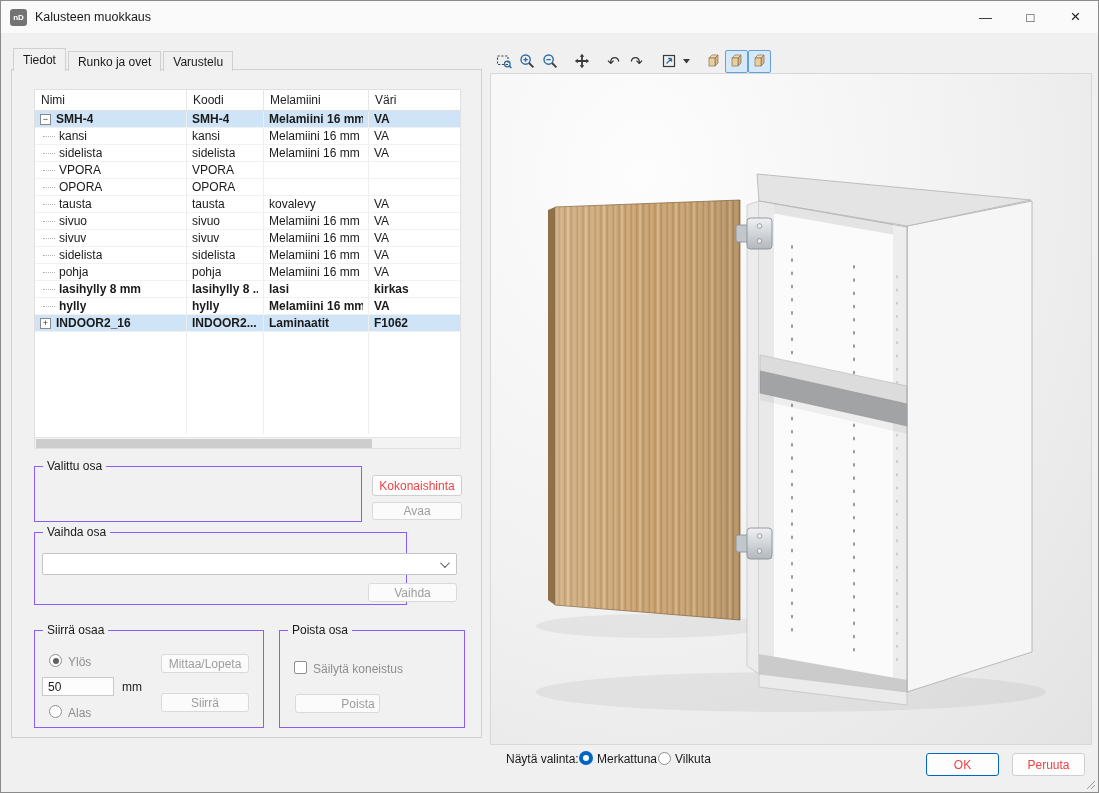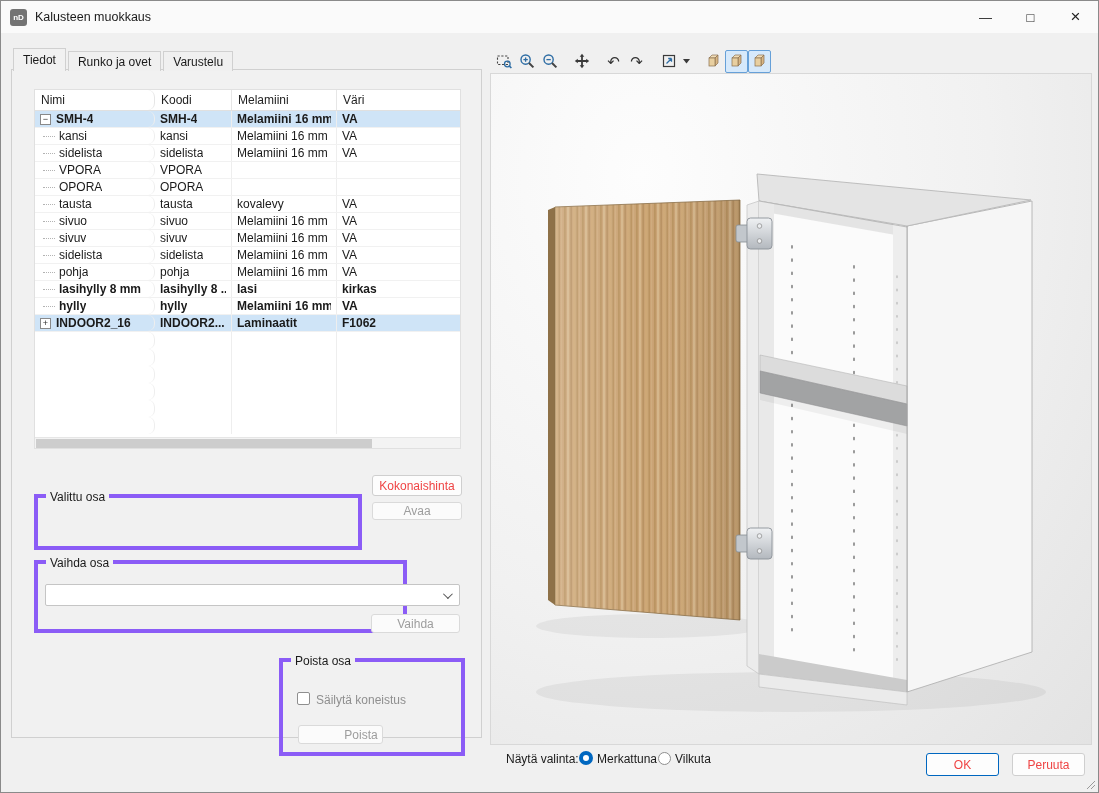--- a/index.html
+++ b/index.html
@@ -20,35 +20,35 @@
   
   .tabs { position:absolute; left:12px; top:47px; display:flex; align-items:flex-end; height:22px; z-index:3; }
   .tab { position:relative; top:1px; height:20px; padding:3px 9px 0; background:#f0f0f0; border:1px solid #d0d0d0; border-bottom:none; margin-right:2px; font-size:12px; }
   .tab.active { height:23px; padding-top:4px; background:#f1f1f1; z-index:4; }
   .tabpage { position:absolute; left:10px; top:68px; width:471px; height:669px; border:1px solid #d0d0d0; background:#f1f1f1; }
 
   
   .table { position:absolute; left:22px; top:19px; width:427px; height:360px; background:#fff; border:1px solid #e0e0e0; display:flex; flex-direction:column; overflow:hidden; }
   .thead { display:flex; height:21px; flex:0 0 21px; border-bottom:1px solid #e0e0e0; background:#fff; }
   .th { display:flex; align-items:center; padding:0 6px; border-right:1px solid #e6e6e6; color:#222; }
-  .c1 { width:120px;border-radius:7px; } .c2 { width:77px; } .c3 { width:105px; } .c4 { flex:1; border-right:none !important; }
+  .c1 { width:152px; } .c2 { width:77px; } .c3 { width:105px; } .c4 { flex:1; border-right:none !important; }
   .rows { flex:1; overflow:hidden; }
   .trow { display:flex; height:17px; border-bottom:1px solid #f1f1f1; }
   .trow .c { display:flex; align-items:center; padding:0 5px; border-right:1px solid #eeeeee; white-space:nowrap; overflow:hidden; }
   .trow .c span { white-space:nowrap; overflow:hidden; }
   .trow.sel { background:#cfe4f7; }
   .trow.bold { font-weight:bold; }
   .trow.filler { border-bottom:none; }
   .expbox { flex:0 0 11px; width:11px; height:11px; border:1px solid #898989; background:#fff; font-size:9px; line-height:9px; text-align:center; margin-right:5px; font-weight:normal; color:#333; }
   .treeline { flex:0 0 12px; width:12px; height:0; border-top:1px dotted #b3b3b3; margin:0 4px 0 3px; }
   .hscroll { flex:0 0 11px; height:11px; background:#f3f3f3; border-top:1px solid #e6e6e6; display:flex; align-items:center; }
   .hthumb { height:9px; width:79%; margin-left:1px; background:#cdcdcd; }
 
   
-  .group { position:absolute; border:4px solid #8b5cf6;margin-top:28px; }
+  .group { position:absolute; border:1px solid #8b5cf6; }
   .glabel { position:absolute; top:-8px; left:8px; background:#f1f1f1; padding:0 4px; font-size:12px; color:#1a1a1a; }
 
   .btn { position:absolute; display:flex; align-items:center; justify-content:center; background:#fdfdfd; border:1px solid #cfcfcf; border-radius:3px; font-size:12px; color:#ef4444; }
   .btn.disabled { color:#9d9d9d; background:#fbfbfb; border-color:#dadada; }
   .btn.primary { border-color:#0067c0; }
 
   .combo { position:absolute; background:#fff; border:1px solid #c5c5c5; border-radius:2px; display:flex; align-items:center; }
   .combo .chev { margin-left:auto; margin-right:9px; width:7px; height:7px; border-right:1.4px solid #555; border-bottom:1.4px solid #555; transform:rotate(45deg) translateY(-2px); }
 
   .textinput { position:absolute; background:#fdfdfd; border:1px solid #c9c9c9; font-family:"Liberation Sans",sans-serif; font-size:12px; padding:0 5px; color:#222; }
@@ -349,20 +349,31 @@
 
     <div class="group" style="left:22px; top:462px; width:373px; height:73px;">
       <span class="glabel">Vaihda osa</span>
       <div class="combo" style="left:7px; top:20px; width:415px; height:22px; position:absolute;">
         <span style="padding-left:5px;"></span>
         <span class="chev"></span>
       </div>
       <div class="btn disabled" style="left:333px; top:50px; width:89px; height:19px;">Vaihda</div>
     </div>
 
+    <div class="group" style="left:22px; top:560px; width:230px; height:98px;">
+      <span class="glabel">Siirrä osaa</span>
+      <span class="radio dot abs" style="left:14px; top:23px;"></span>
+      <span class="ctl-label dim abs" style="left:33px; top:24px;">Ylös</span>
+      <div class="btn disabled" style="left:126px; top:23px; width:88px; height:19px;">Mittaa/Lopeta</div>
+      <input class="textinput" style="left: 7px; top: 46px; width: 72px; height: 19px;" value="50">
+      <span class="ctl-label abs" style="left:87px; top:49px;">mm</span>
+      <div class="btn disabled" style="left:126px; top:62px; width:88px; height:19px;">Siirrä</div>
+      <span class="radio abs" style="left:14px; top:74px;"></span>
+      <span class="ctl-label dim abs" style="left:33px; top:75px;">Alas</span>
+    </div>
 
     <div class="group" style="left:267px; top:560px; width:186px; height:98px;">
       <span class="glabel">Poista osa</span>
       <span class="checkbox abs" style="left:14px; top:30px;"></span>
       <span class="ctl-label dim abs" style="left:33px; top:31px;">Säilytä koneistus</span>
       <div class="btn disabled" style="left:15px; top:63px; width:85px; height:19px;padding-left:41px;">Poista</div>
     </div>
   </div>
 
   <div class="toolbar">

